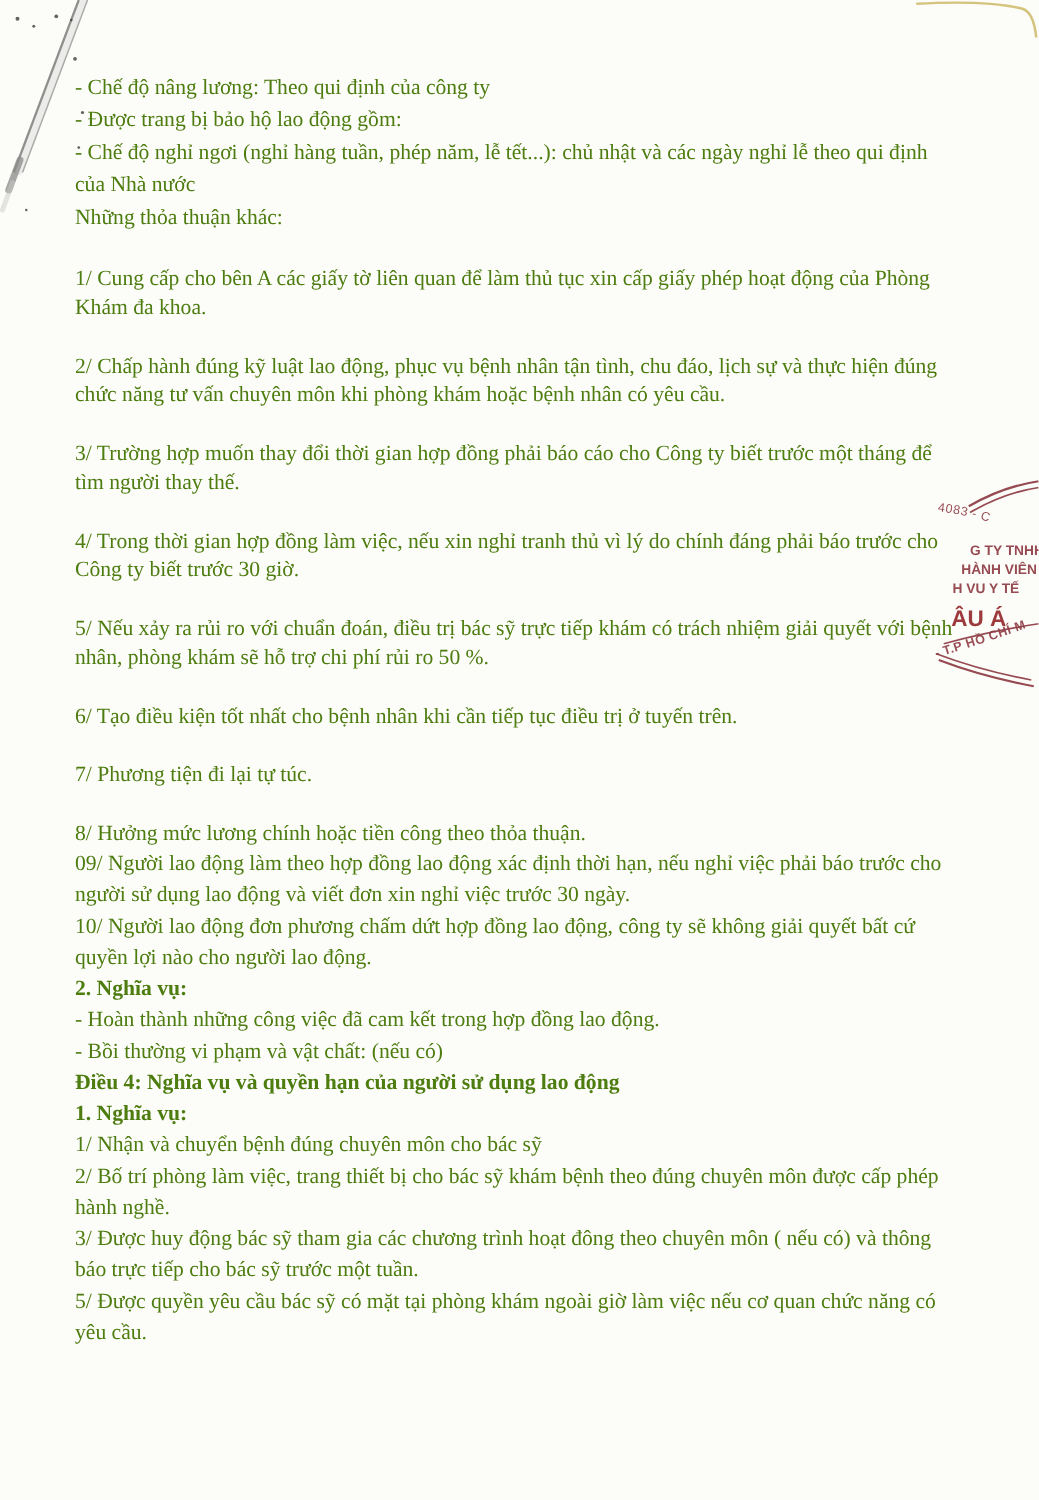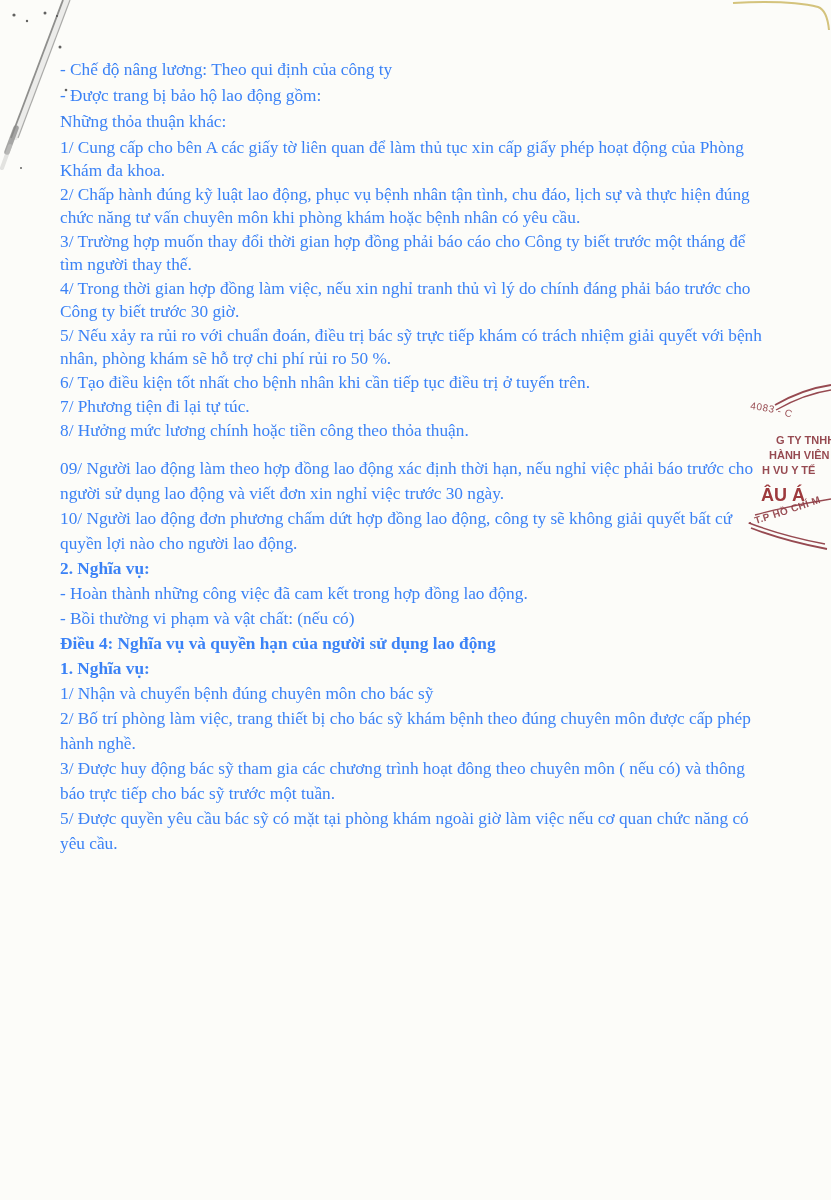--- a/index.html
+++ b/index.html
@@ -3,27 +3,27 @@
 <meta charset="utf-8">
 <style>
   html,body{margin:0;padding:0;}
   body{
     width:831px;height:1200px;position:relative;overflow:hidden;
     background:#fcfcf9;
     font-family:"Liberation Serif","DejaVu Serif",serif;
   }
   .doc{
     position:absolute;left:60px;top:57px;width:745px;
-    font-size:17.3px;color:#3b82f6;
+    font-size:17.3px;color:#4d7c0f;
     white-space:pre;
   }
   .line{margin:0;}
   .item{line-height:26px;}
-  .para{line-height:23px;margin-top:1px;}
-  .para2{line-height:25px;margin-top:14px;}
+  .para{line-height:23px;margin-top:24px;}
+  .para2{line-height:25px;margin-top:0;}
   .tight{line-height:25px;}
   .bold{font-weight:700;}
   svg{position:absolute;display:block;}
   #corner-artifact{left:0;top:0;}
   #top-edge-artifact{right:0;top:0;}
   #seal{left:747px;top:372px;}
   .stamp-sans{font-family:"Liberation Sans","DejaVu Sans",sans-serif;}
 </style>
 </head>
 <body style="color: rgb(31, 31, 34); background: rgb(252, 252, 249);">
@@ -43,21 +43,22 @@
     <circle cx="66" cy="90" r="1.3"></circle>
     <circle cx="63" cy="118" r="1.1"></circle>
     <circle cx="21" cy="168" r="1.0"></circle>
   </g>
 </svg>
 
 <svg id="top-edge-artifact" width="131" height="50" viewBox="0 0 131 50" aria-hidden="true">
   <path d="M 33,3 Q 90,0 118,7 Q 127,10 129,30" stroke="#c9b45c" stroke-width="2" fill="none" opacity="0.8"></path>
 </svg>
 
-<div class="doc"><div class="line item">- Chế độ nâng lương: Theo qui định của công ty</div><div class="line item">- Được trang bị bảo hộ lao động gồm:</div><div class="line item">Những thỏa thuận khác:</div><div class="line para">1/ Cung cấp cho bên A các giấy tờ liên quan để làm thủ tục xin cấp giấy phép hoạt động của Phòng
+<div class="doc"><div class="line item">- Chế độ nâng lương: Theo qui định của công ty</div><div class="line item">- Được trang bị bảo hộ lao động gồm:</div><div class="line item">- Chế độ nghỉ ngơi (nghỉ hàng tuần, phép năm, lễ tết...): chủ nhật và các ngày nghỉ lễ theo qui định
+của Nhà nước</div><div class="line item">Những thỏa thuận khác:</div><div class="line para">1/ Cung cấp cho bên A các giấy tờ liên quan để làm thủ tục xin cấp giấy phép hoạt động của Phòng
 Khám đa khoa.</div><div class="line para">2/ Chấp hành đúng kỹ luật lao động, phục vụ bệnh nhân tận tình, chu đáo, lịch sự và thực hiện đúng
 chức năng tư vấn chuyên môn khi phòng khám hoặc bệnh nhân có yêu cầu.</div><div class="line para">3/ Trường hợp muốn thay đổi thời gian hợp đồng phải báo cáo cho Công ty biết trước một tháng để
 tìm người thay thế.</div><div class="line para">4/ Trong thời gian hợp đồng làm việc, nếu xin nghỉ tranh thủ vì lý do chính đáng phải báo trước cho
 Công ty biết trước 30 giờ.</div><div class="line para">5/ Nếu xảy ra rủi ro với chuẩn đoán, điều trị bác sỹ trực tiếp khám có trách nhiệm giải quyết với bệnh
 nhân, phòng khám sẽ hỗ trợ chi phí rủi ro 50 %.</div><div class="line para">6/ Tạo điều kiện tốt nhất cho bệnh nhân khi cần tiếp tục điều trị ở tuyến trên.</div><div class="line para">7/ Phương tiện đi lại tự túc.</div><div class="line para">8/ Hưởng mức lương chính hoặc tiền công theo thỏa thuận.</div><div class="line para2">09/ Người lao động làm theo hợp đồng lao động xác định thời hạn, nếu nghỉ việc phải báo trước cho
 người sử dụng lao động và viết đơn xin nghỉ việc trước 30 ngày.</div><div class="line tight">10/ Người lao động đơn phương chấm dứt hợp đồng lao động, công ty sẽ không giải quyết bất cứ
 quyền lợi nào cho người lao động.</div><div class="line tight bold">2. Nghĩa vụ:</div><div class="line tight">- Hoàn thành những công việc đã cam kết trong hợp đồng lao động.</div><div class="line tight">- Bồi thường vi phạm và vật chất: (nếu có)</div><div class="line tight bold">Điều 4: Nghĩa vụ và quyền hạn của người sử dụng lao động</div><div class="line tight bold">1. Nghĩa vụ:</div><div class="line tight">1/ Nhận và chuyển bệnh đúng chuyên môn cho bác sỹ</div><div class="line tight">2/ Bố trí phòng làm việc, trang thiết bị cho bác sỹ khám bệnh theo đúng chuyên môn được cấp phép
 hành nghề.</div><div class="line tight">3/ Được huy động bác sỹ tham gia các chương trình hoạt đông theo chuyên môn ( nếu có) và thông
 báo trực tiếp cho bác sỹ trước một tuần.</div><div class="line tight">5/ Được quyền yêu cầu bác sỹ có mặt tại phòng khám ngoài giờ làm việc nếu cơ quan chức năng có
 yêu cầu.</div></div>

